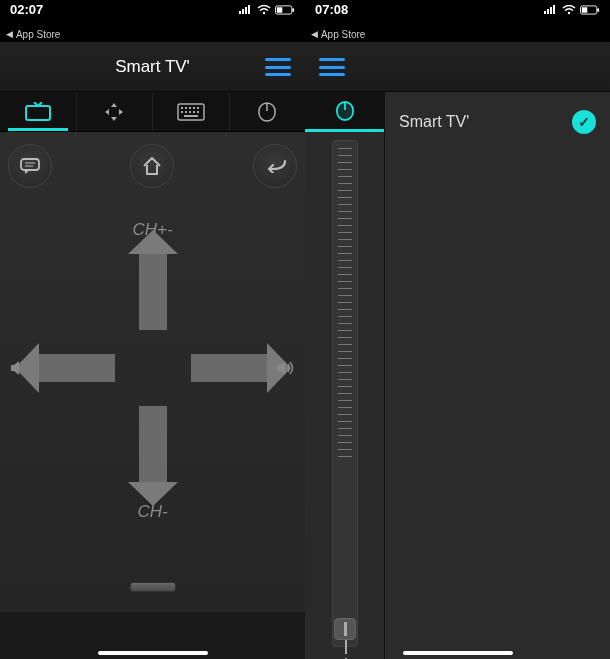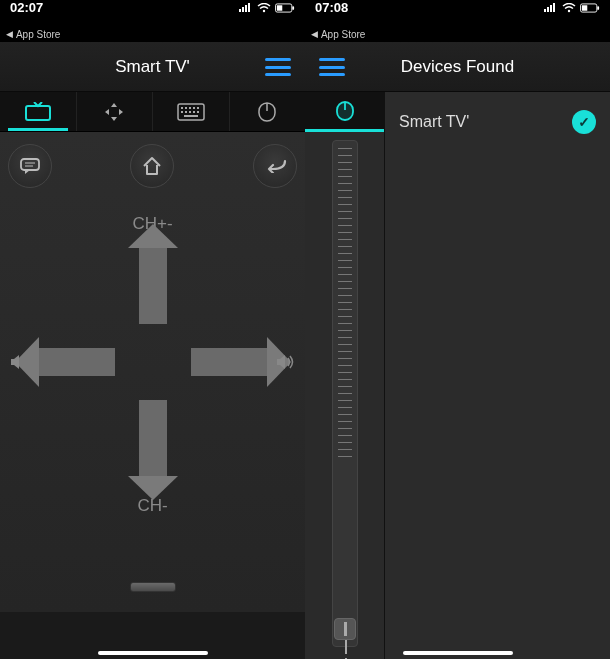--- a/index.html
+++ b/index.html
@@ -12,23 +12,23 @@
     position: relative;
   }
   .container { display: flex; width: 610px; height: 659px; }
   .phone { position: relative; height: 659px; background: #1a1a1a; }
   .phone-left { width: 305px; }
   .phone-right { width: 305px; }
 
   .status-bar {
     height: 26px;
     display: flex;
-    align-items: flex-end;
+    align-items: flex-start;
     justify-content: space-between;
-    padding: 11px 10px;
+    padding: 2px 10px;
     font-size: 13px;
     color: #fff;
     background: #000;
   }
   .status-left { font-weight: 600; }
   .status-right { display: flex; gap: 4px; align-items: center; }
   .sig-icon { width: 14px; height: 10px; display: inline-block; }
   .wifi-icon { width: 14px; height: 10px; }
   .batt-icon { width: 20px; height: 10px; }
 
@@ -108,22 +108,22 @@
     position: absolute;
     color: #bbb;
     cursor: pointer;
   }
   .btn-chat { left: 8px; top: 12px; }
   .btn-home { left: 130px; top: 12px; }
   .btn-back-round { right: 8px; top: 12px; }
 
   .dpad {
     position: absolute;
-    top: 90px; left: 50%; transform: translateX(-50%);
-    width: 280px; height: 280px;
+    top: 96px; left: 50%; transform: translateX(-50%);
+    width: 280px; height: 280px; font-style: italic;
   }
   .arrow {
     position: absolute;
     background: #6a6a6a;
   }
   .arrow-up, .arrow-down {
     width: 28px; height: 80px; left: 50%; margin-left: -14px;
   }
   .arrow-up { top: 22px; }
   .arrow-down { bottom: 22px; }
@@ -419,21 +419,20 @@
       <span class="tri">◀</span>
         <span>App Store</span>
     </div>
 
     <div class="app-header">
       <div class="hamburger hamburger-right-side">
         <span></span>
           <span></span>
           <span></span>
       </div>
-      <span>Devices Found</span>
     </div>
 
     <div class="right-main">
       <div class="mouse-col">
         <div class="mouse-tab">
           <svg width="20" height="22" viewBox="0 0 20 22">
               <rect x="2" y="2" width="16" height="18" rx="8" stroke="#19e0d8" stroke-width="1.8" fill="#19e0d8" fill-opacity="0.15"></rect>
               <line x1="10" y1="2" x2="10" y2="10" stroke="#19e0d8" stroke-width="1.8"></line>
             </svg>
         </div>

